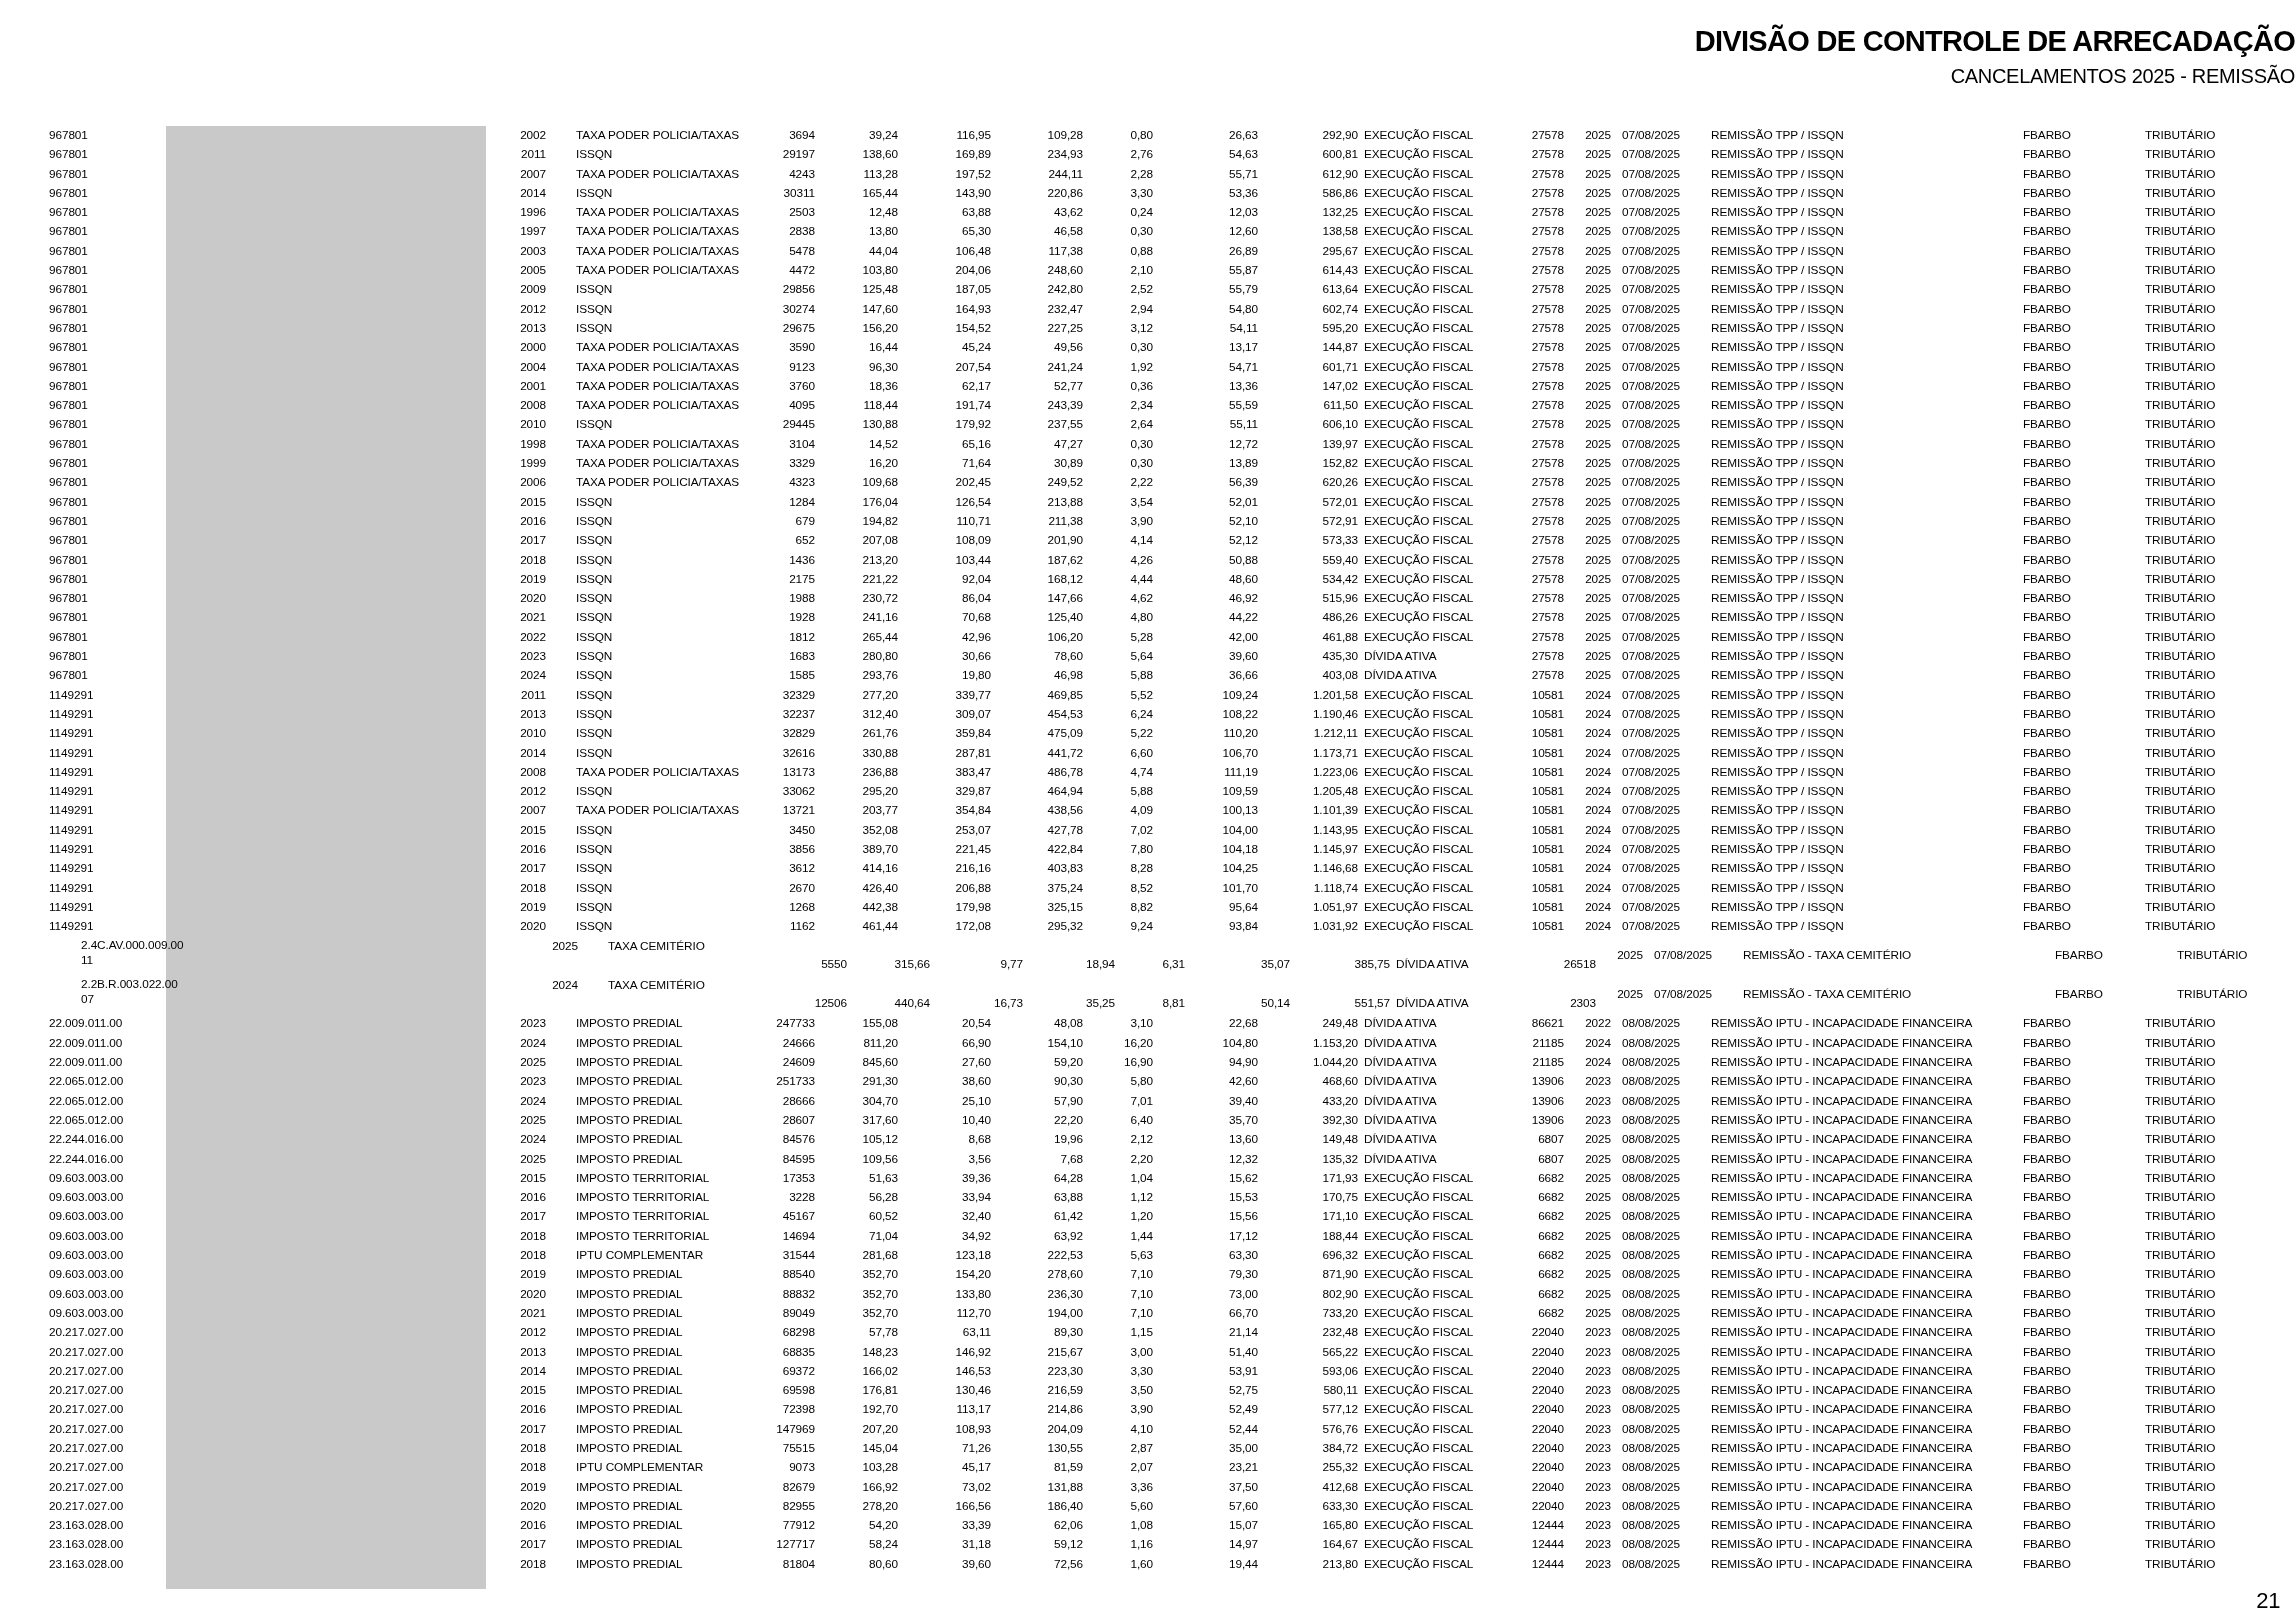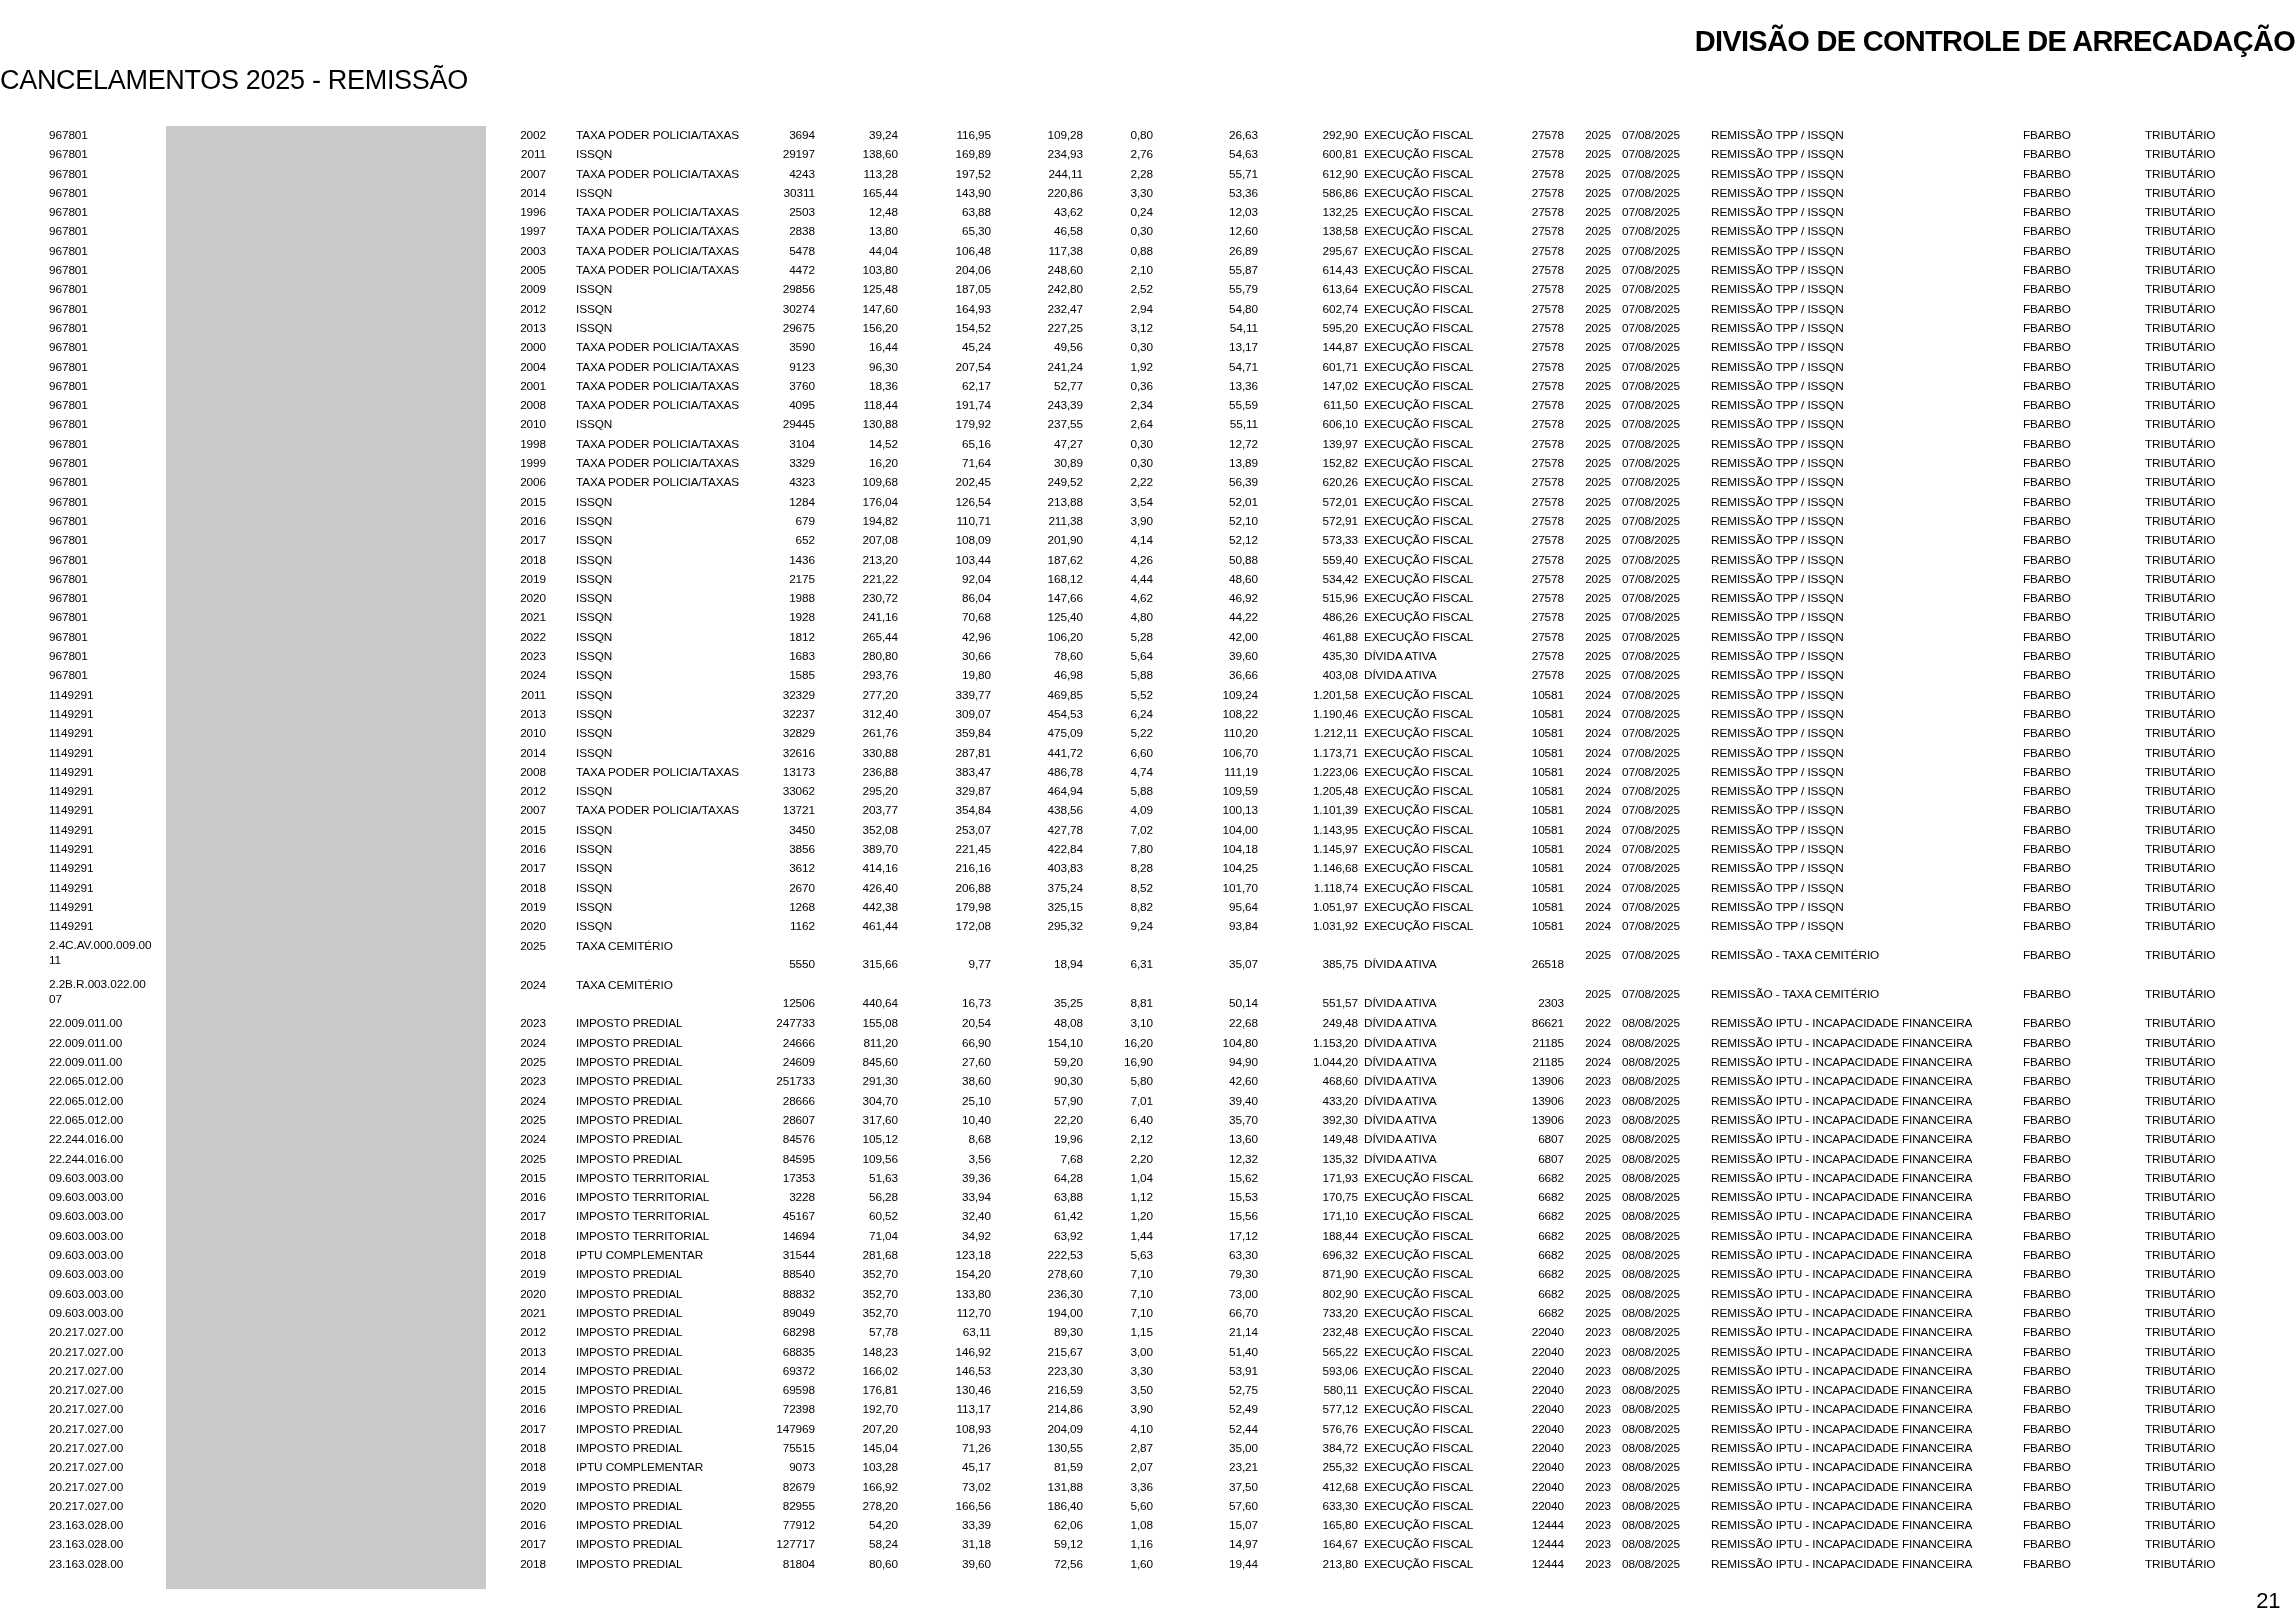--- a/index.html
+++ b/index.html
@@ -13,34 +13,34 @@
   }
   .page { position: absolute; inset: 0; }
 
   .title {
     position: absolute; top: 25px; left: 0; width: 100%;
     text-align: right; font-size: 29px; font-weight: 600;
     letter-spacing: -0.7px;
   }
   .subtitle {
     position: absolute; top: 65px; left: 0; width: 100%;
-    text-align: left; font-size: 27px; font-weight: 500;
+    text-align: right; font-size: 20px; font-weight: 500;
     letter-spacing: -0.3px;
   }
 
   .redaction {
     position: absolute; left: 166px; top: 126px;
     width: 320px; height: 1463px;
     background: #c9c9c9;
   }
 
   .rows { position: absolute; left: 0; top: 126px; width: 1896px; }
 
   .row { position: relative; height: 19.3px; }
-  .row.tall { height: 39px; }
+  .row.tall { height: 39px; margin-left: 32px; }
 
   .cell {
     position: absolute; top: 0; height: 100%;
     line-height: 19.3px; font-size: 11.8px;
     white-space: nowrap; letter-spacing: -0.1px;
   }
 
   
   .c-id           { left: 49px;   width: 103px; }
   .c-ano          { left: 512px;  width: 34px;  text-align: right; }

